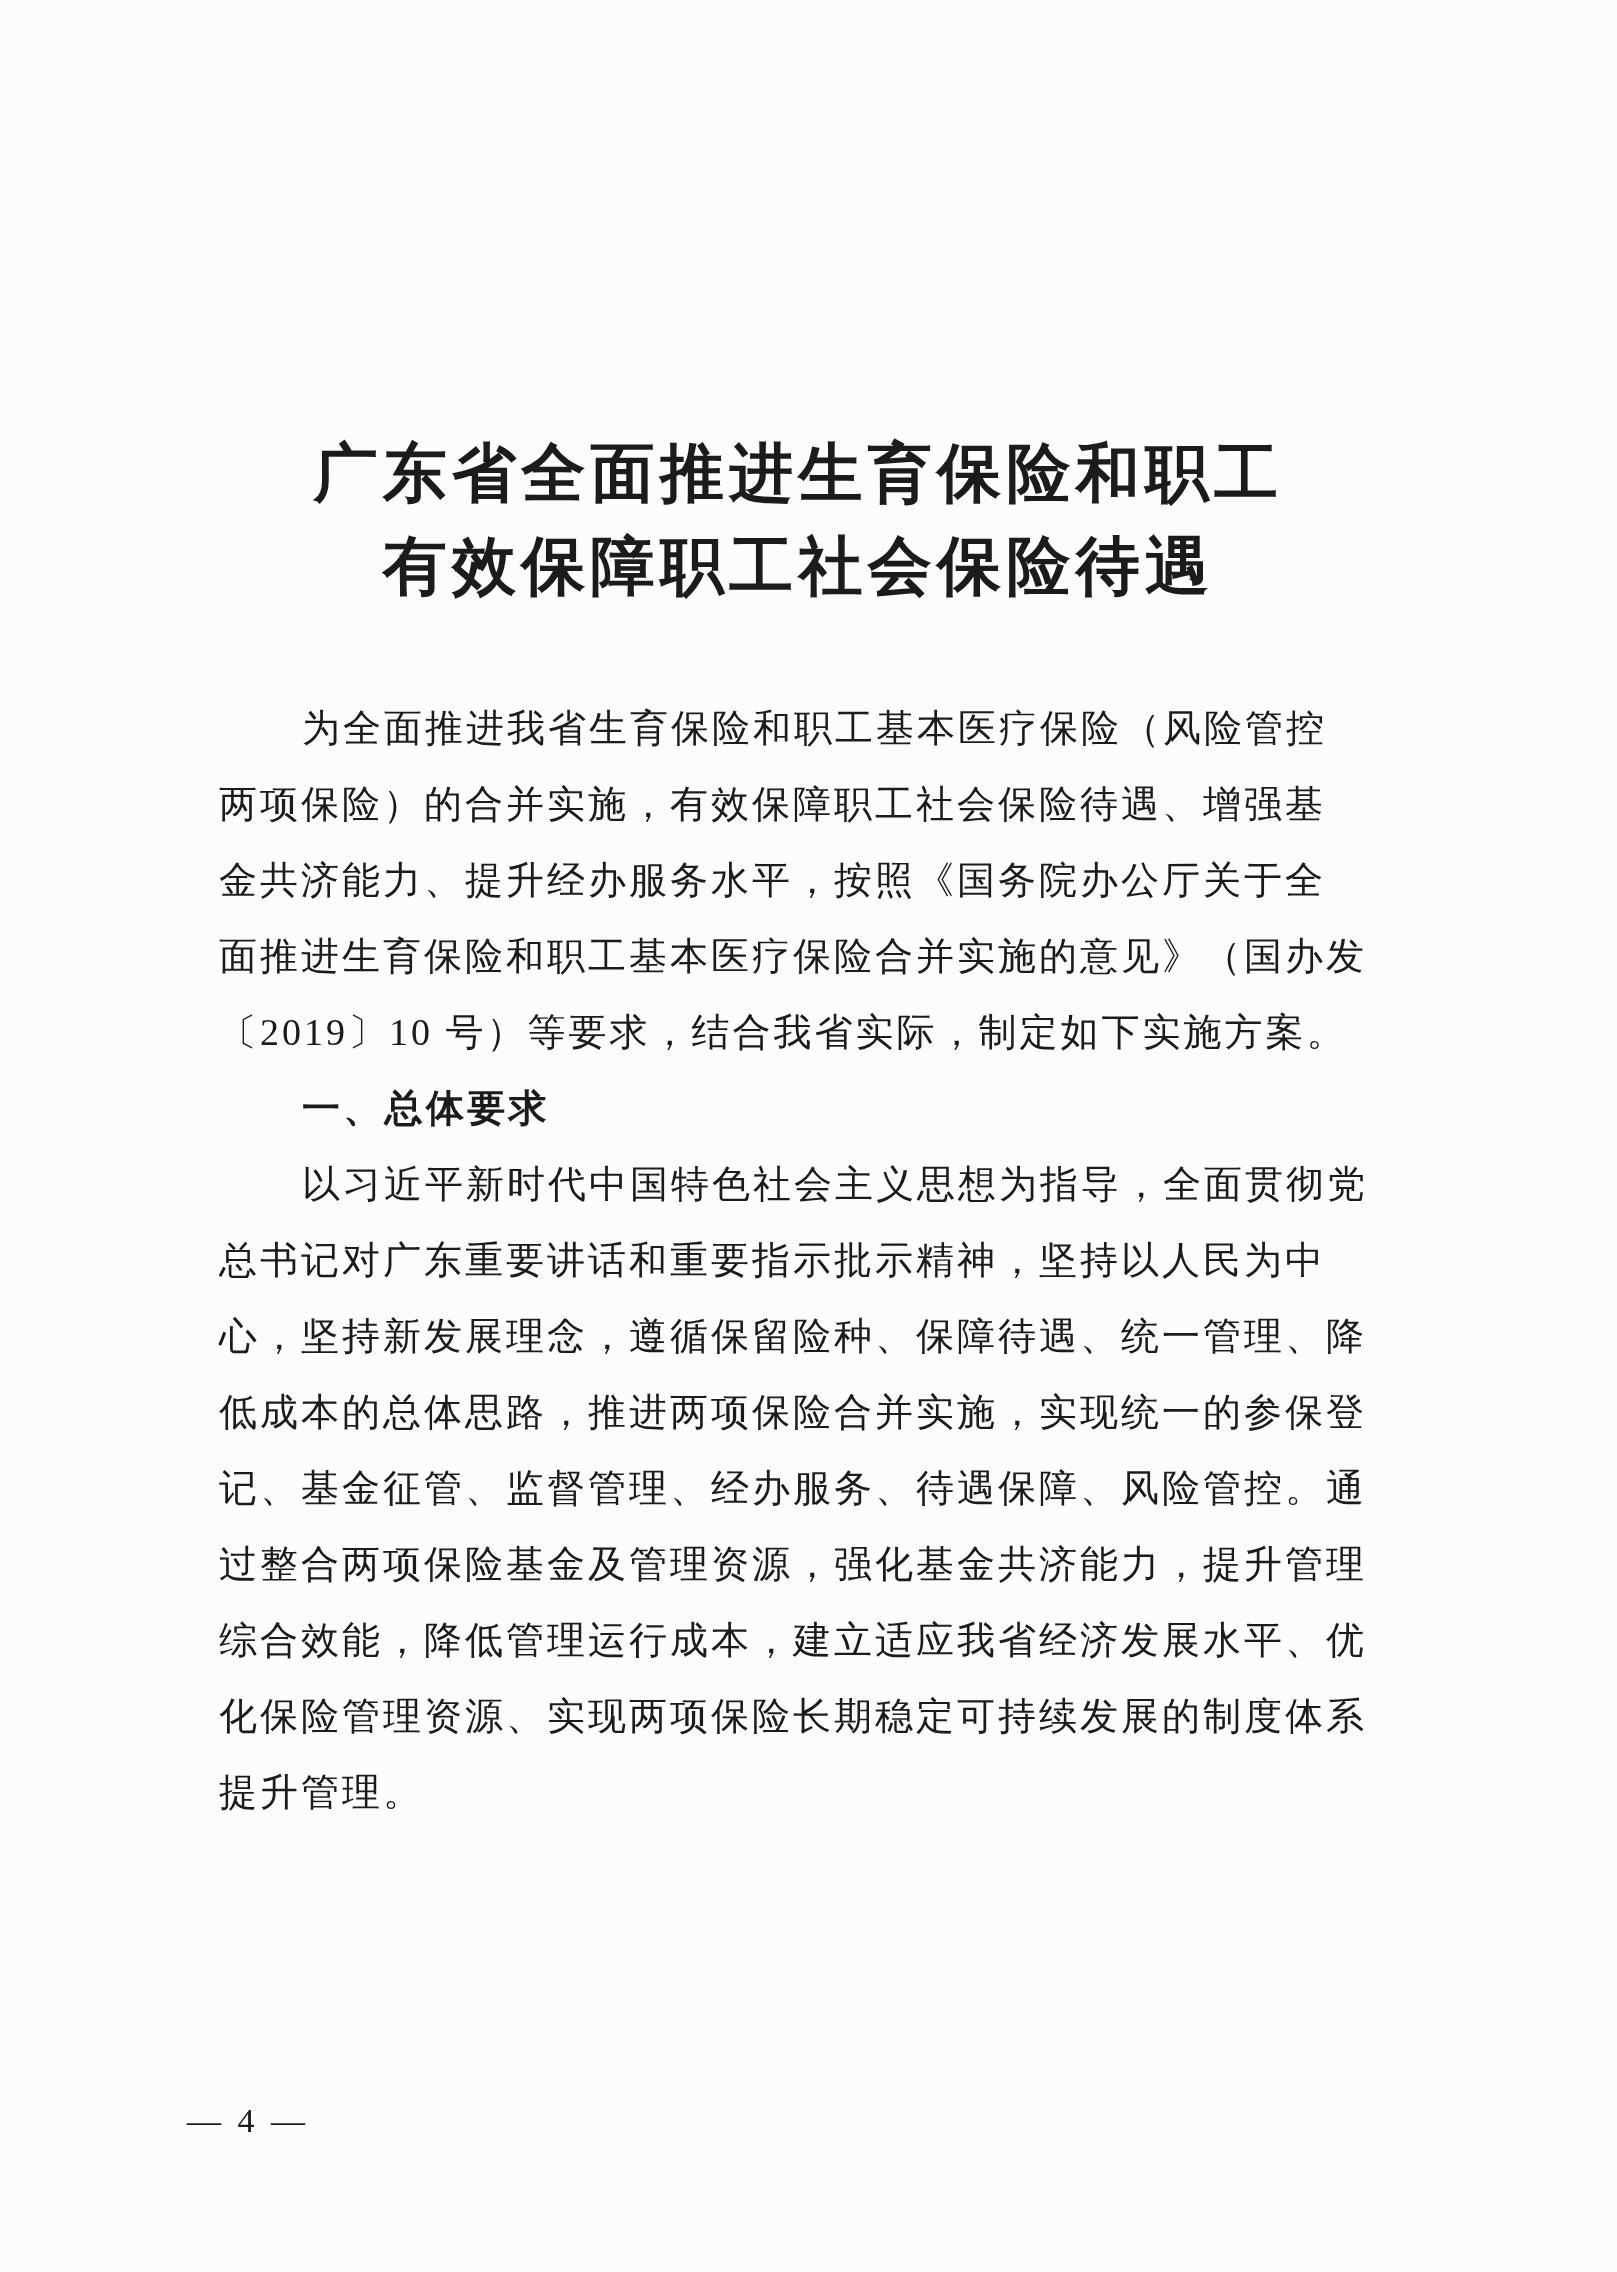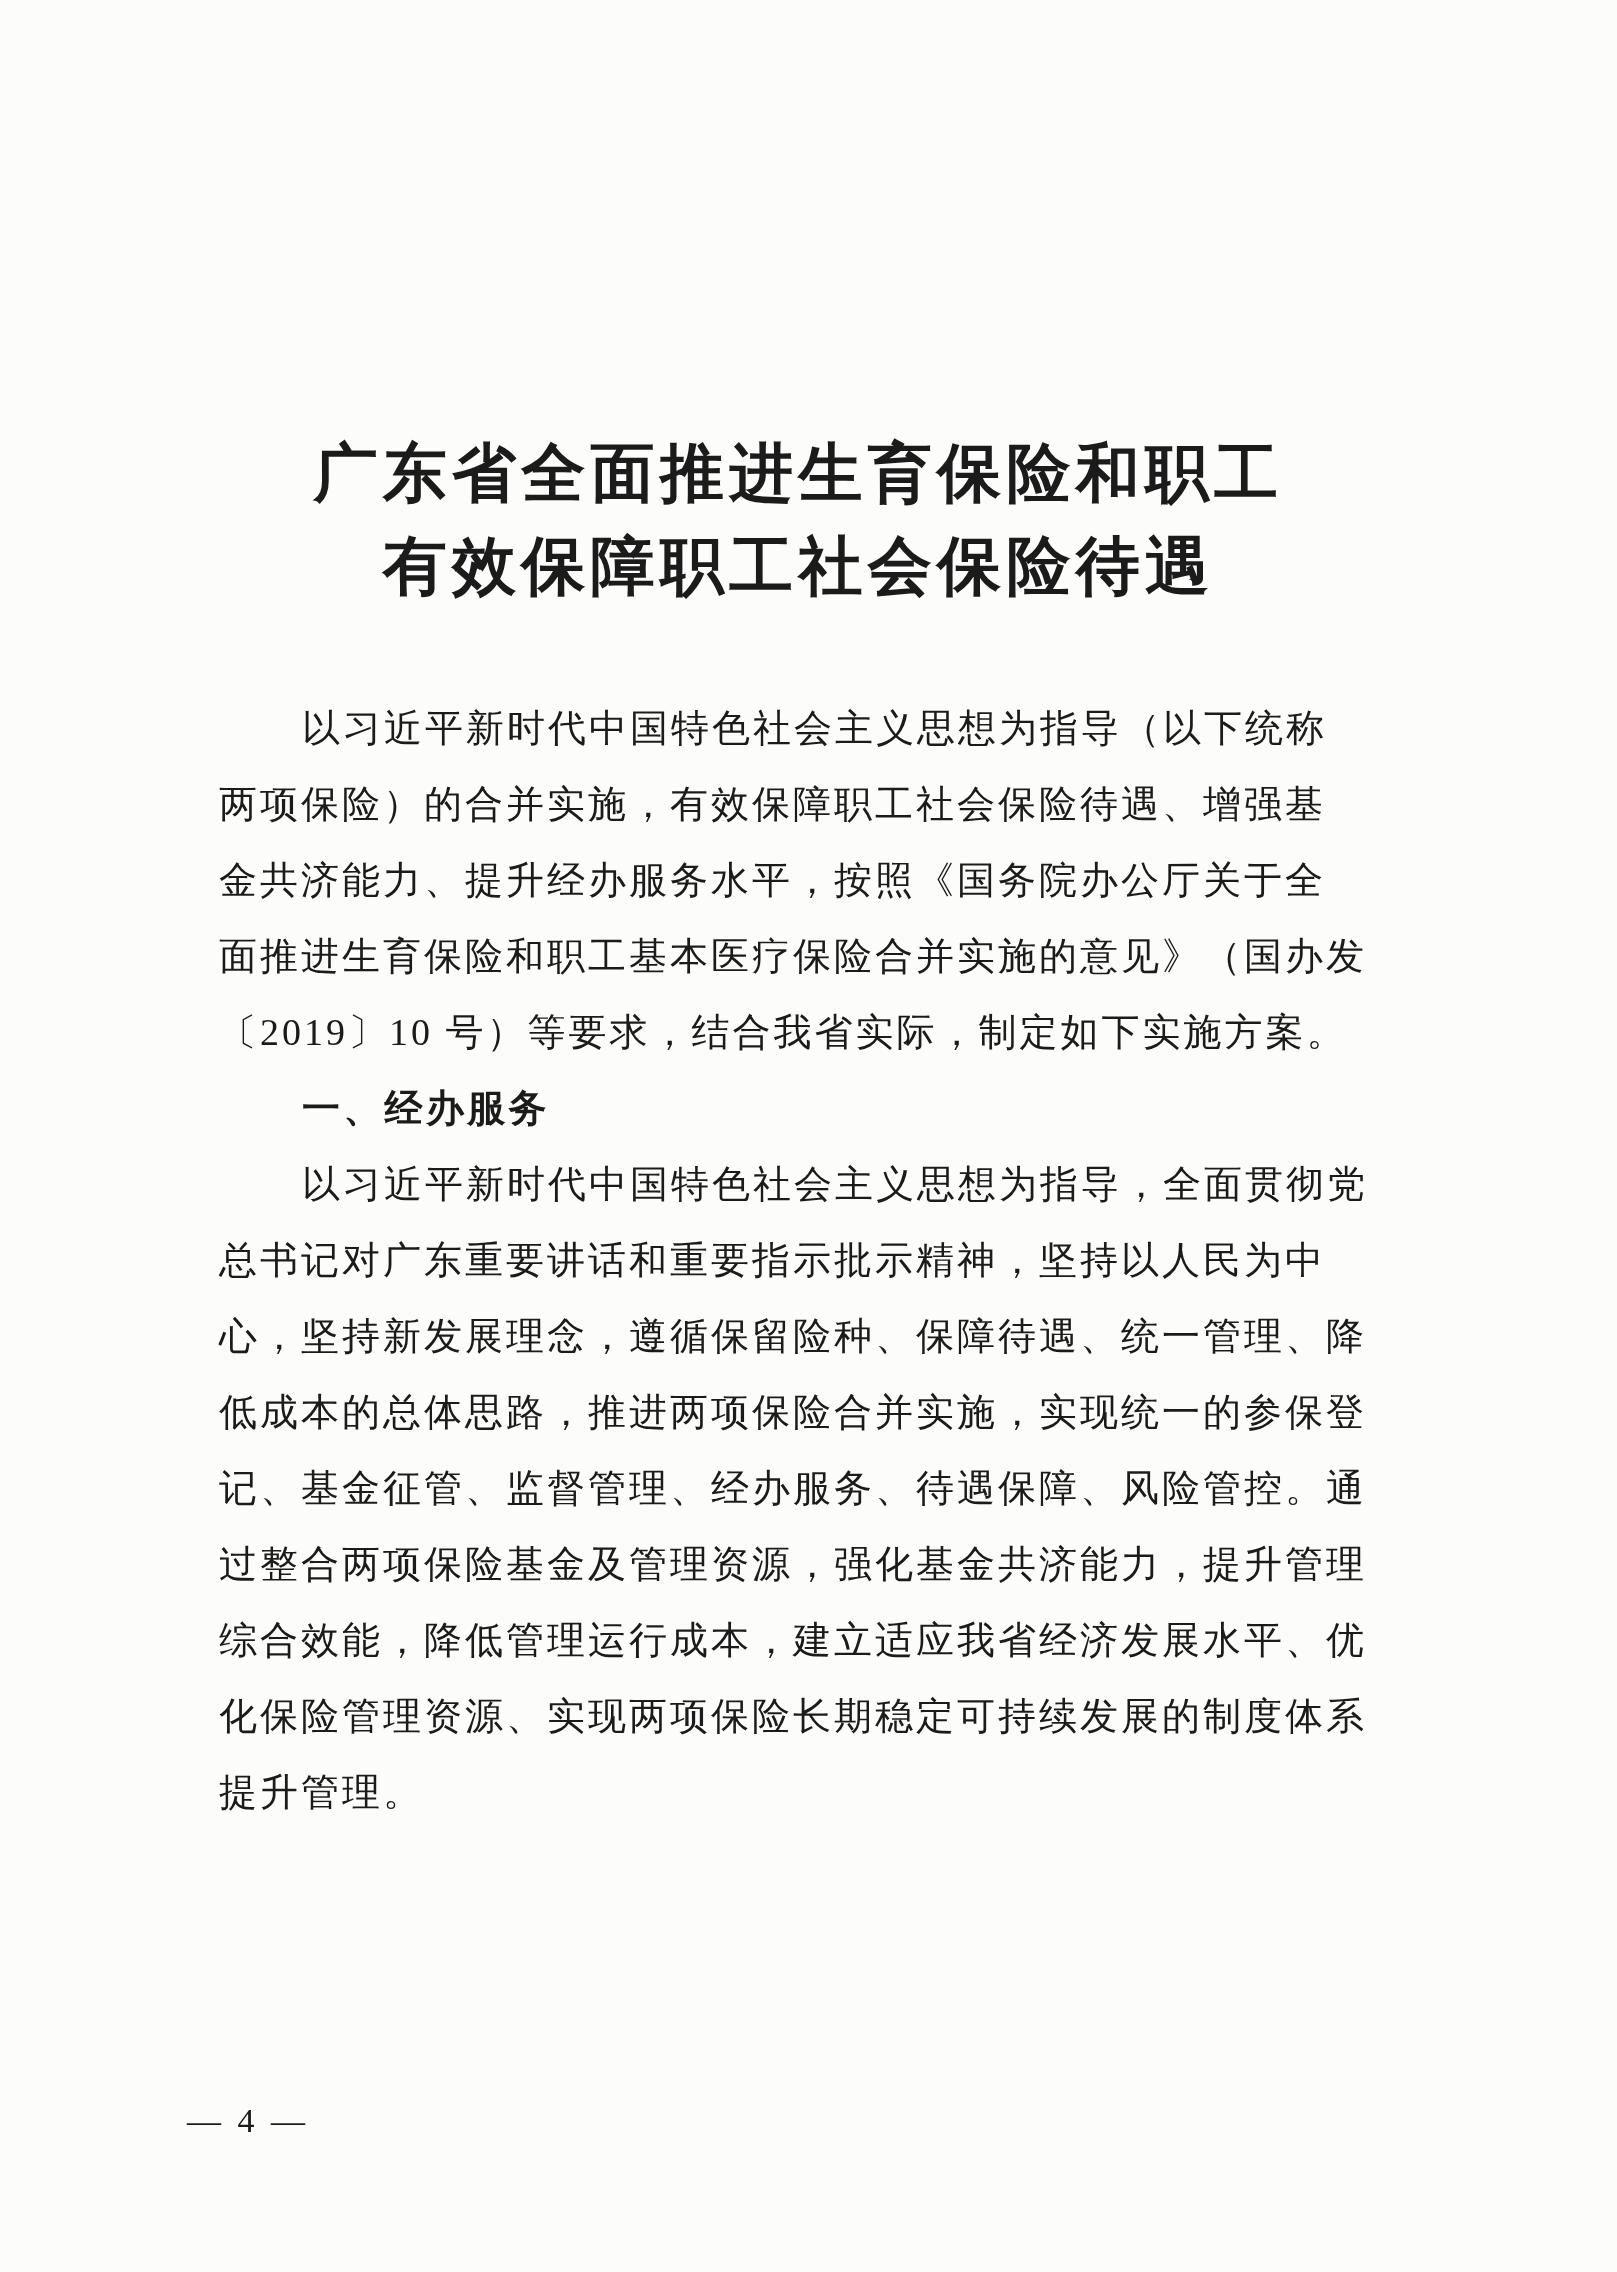--- a/index.html
+++ b/index.html
@@ -78,26 +78,26 @@
 
 <div class="page">
 
   <header class="title-block">
     <div class="title-line">广东省全面推进生育保险和职工</div>
     <div class="title-line">有效保障职工社会保险待遇</div>
   </header>
 
   <main class="body-block" id="body-lines">
 
-  <div class="line body indent">以习近平新时代中国特色社会主义思想为指导（以下统称</div>
+  <div class="line body indent">为全面推进我省生育保险和职工基本医疗保险（风险管控</div>
       <div class="line body">两项保险）的合并实施，有效保障职工社会保险待遇、增强基</div>
       <div class="line body">金共济能力、提升经办服务水平，按照《国务院办公厅关于全</div>
       <div class="line body">面推进生育保险和职工基本医疗保险合并实施的意见》（国办发</div>
       <div class="line body">〔2019〕10 号）等要求，结合我省实际，制定如下实施方案。</div>
-      <div class="line heading indent">一、经办服务</div>
+      <div class="line heading indent">一、总体要求</div>
       <div class="line body indent">以习近平新时代中国特色社会主义思想为指导，全面贯彻党</div>
       <div class="line body">总书记对广东重要讲话和重要指示批示精神，坚持以人民为中</div>
       <div class="line body">心，坚持新发展理念，遵循保留险种、保障待遇、统一管理、降</div>
       <div class="line body">低成本的总体思路，推进两项保险合并实施，实现统一的参保登</div>
       <div class="line body">记、基金征管、监督管理、经办服务、待遇保障、风险管控。通</div>
       <div class="line body">过整合两项保险基金及管理资源，强化基金共济能力，提升管理</div>
       <div class="line body">综合效能，降低管理运行成本，建立适应我省经济发展水平、优</div>
       <div class="line body">化保险管理资源、实现两项保险长期稳定可持续发展的制度体系</div>
       <div class="line body">提升管理。</div>
     </main>

